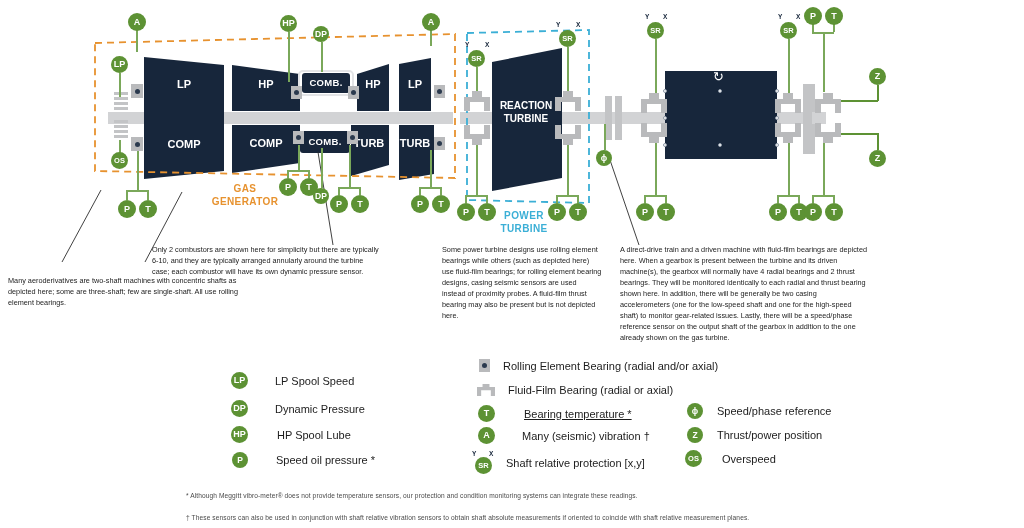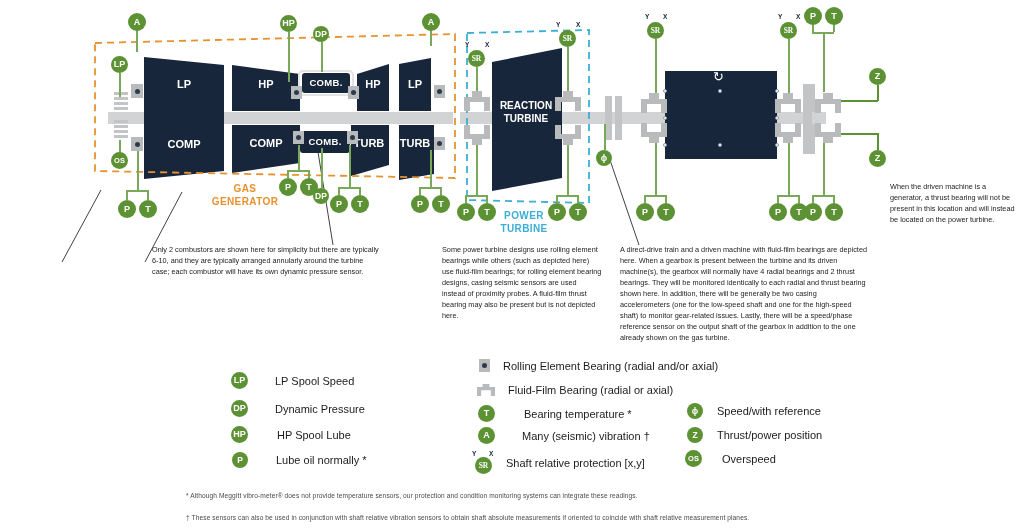--- a/index.html
+++ b/index.html
@@ -42,21 +42,21 @@
     color:#fff;
     font-weight:bold;
     display:flex; align-items:center; justify-content:center;
     font-size:9px;
     line-height:1;
     z-index:6;
   }
   .b16 { width:16px; height:16px; font-size:8.5px; }
   .b17 { width:17px; height:17px; font-size:9px; }
   .b18 { width:18px; height:18px; font-size:9px; }
-  .badge.sr { font-size:7.5px;font-family:Liberation Serif, serif; }
+  .badge.sr { font-size:7.5px; }
   .badge.os { font-size:7.5px; }
 
   .lead { position:absolute; background:#7aa85a; width:1.6px; z-index:2;}
   .leadh { position:absolute; background:#7aa85a; height:1.6px; z-index:2;}
   .leadg { position:absolute; background:#5d9234; width:1.5px; z-index:2;}
   .leadgh { position:absolute; background:#5d9234; height:1.5px; z-index:2;}
 
   .yx { position:absolute; font-size:6.5px; font-weight:bold; color:#17263b; z-index:7;}
 
   
@@ -355,76 +355,76 @@
   <div class="leadg" style="left:877px;top:133px;height:17px;"></div>
   <div class="badge b17" style="left:869px;top:150px;">Z</div>
 
   <svg class="abs" style="left:0;top:0;width:1024px;height:400px;pointer-events:none;" viewBox="0 0 1024 400">
     <line x1="101" y1="190" x2="62" y2="262" stroke="#2b2b2b" stroke-width="0.9"></line>
     <line x1="145" y1="262" x2="182" y2="192" stroke="#2b2b2b" stroke-width="0.9"></line>
     <line x1="318" y1="152" x2="333" y2="245" stroke="#2b2b2b" stroke-width="0.9"></line>
     <line x1="639" y1="245" x2="610" y2="160" stroke="#2b2b2b" stroke-width="0.9"></line>
   </svg>
 
+  <div class="cap" style="left:8px;top:276px;width:240px;">Many aeroderivatives are two-shaft machines with concentric shafts as depicted here; some are three-shaft; few are single-shaft. All use rolling element bearings.</div>
 
   <div class="cap" style="left:152px;top:245px;width:228px;">Only 2 combustors are shown here for simplicity but there are typically 6-10, and they are typically arranged annularly around the turbine case; each combustor will have its own dynamic pressure sensor.</div>
 
   <div class="cap" style="left:442px;top:245px;width:160px;">Some power turbine designs use rolling element bearings while others (such as depicted here) use fluid-film bearings; for rolling element bearing designs, casing seismic sensors are used instead of proximity probes.  A fluid-film thrust bearing may also be present but is not depicted here.</div>
 
   <div class="cap" style="left:620px;top:245px;width:248px;">A direct-drive train and a driven machine with fluid-film bearings are depicted here.  When a gearbox is present between the turbine and its driven machine(s), the gearbox will normally have 4 radial bearings and 2 thrust bearings.  They will be monitored identically to each radial and thrust bearing shown here.  In addition, there will be generally be two casing accelerometers (one for the low-speed shaft and one for the high-speed shaft) to monitor gear-related issues. Lastly, there will be a speed/phase reference sensor on the output shaft of the gearbox in addition to the one already shown on the gas turbine.</div>
 
-  <div class="cap" style="left:890px;top:182px;width:126px;">When the driven machine is a generator, a thrust bearing will not be present in this location and will instead be located on the power turbine.</div>
 
   <div class="lg-item" style="left:231px;top:372px;">
     <span class="badge b17" style="position:relative;left:0;top:0;">LP</span>
     <span class="lg-txt" style="margin-left:27px;">LP Spool Speed</span>
   </div>
   <div class="lg-item" style="left:231px;top:400px;">
     <span class="badge b17" style="position:relative;left:0;top:0;">DP</span>
     <span class="lg-txt" style="margin-left:27px;">Dynamic Pressure</span>
   </div>
   <div class="lg-item" style="left:231px;top:426px;">
     <span class="badge b17" style="position:relative;left:0;top:0;">HP</span>
     <span class="lg-txt" style="margin-left:29px;">HP Spool Lube</span>
   </div>
   <div class="lg-item" style="left:232px;top:452px;">
     <span class="badge b16" style="position:relative;left:0;top:0;">P</span>
-    <span class="lg-txt" style="margin-left:28px;">Lube oil normally *</span>
+    <span class="lg-txt" style="margin-left:28px;">Speed oil pressure *</span>
   </div>
 
   <div class="lg-item" style="left:479px;top:359px;">
     <span class="reb-legend"></span>
     <span class="lg-txt" style="margin-left:13px;">Rolling Element Bearing (radial and/or axial)</span>
   </div>
   <div class="lg-item" style="left:477px;top:384px;">
     <svg width="18" height="12" viewBox="0 0 26 17">
       <path d="M0,17 L0,4 L8,4 L8,0 L18,0 L18,4 L26,4 L26,17 L20,17 L20,9 L6,9 L6,17 Z" fill="#b9babc"></path>
     </svg>
     <span class="lg-txt" style="margin-left:13px;">Fluid-Film Bearing (radial or axial)</span>
   </div>
   <div class="lg-item" style="left:478px;top:405px;">
     <span class="badge b17" style="position:relative;left:0;top:0;">T</span>
-    <span class="lg-txt" style="margin-left:29px;">Bearing  temperature *</span>
+    <span class="lg-txt" style="margin-left:29px;text-decoration:underline;">Bearing  temperature *</span>
   </div>
   <div class="lg-item" style="left:478px;top:427px;">
     <span class="badge b17" style="position:relative;left:0;top:0;">A</span>
     <span class="lg-txt" style="margin-left:27px;">Many (seismic) vibration †</span>
   </div>
   <div class="lg-item" style="left:472px;top:450px;">
     <span style="position:relative;width:26px;height:20px;display:inline-block;">
       <span class="yx" style="left:0px;top:0px;">Y</span>
       <span class="yx" style="left:17px;top:0px;">X</span>
       <span class="badge b17 sr" style="left:3px;top:7px;">SR</span>
     </span>
     <span class="lg-txt" style="margin-left:8px;margin-top:6px;">Shaft relative protection [x,y]</span>
   </div>
 
   <div class="lg-item" style="left:687px;top:403px;">
     <span class="badge b16" style="position:relative;left:0;top:0;">ϕ</span>
-    <span class="lg-txt" style="margin-left:14px;">Speed/with reference</span>
+    <span class="lg-txt" style="margin-left:14px;">Speed/phase reference</span>
   </div>
   <div class="lg-item" style="left:687px;top:427px;">
     <span class="badge b16" style="position:relative;left:0;top:0;">Z</span>
     <span class="lg-txt" style="margin-left:14px;">Thrust/power position</span>
   </div>
   <div class="lg-item" style="left:685px;top:450px;">
     <span class="badge b17 os" style="position:relative;left:0;top:0;">OS</span>
     <span class="lg-txt" style="margin-left:20px;">Overspeed</span>
   </div>
 

